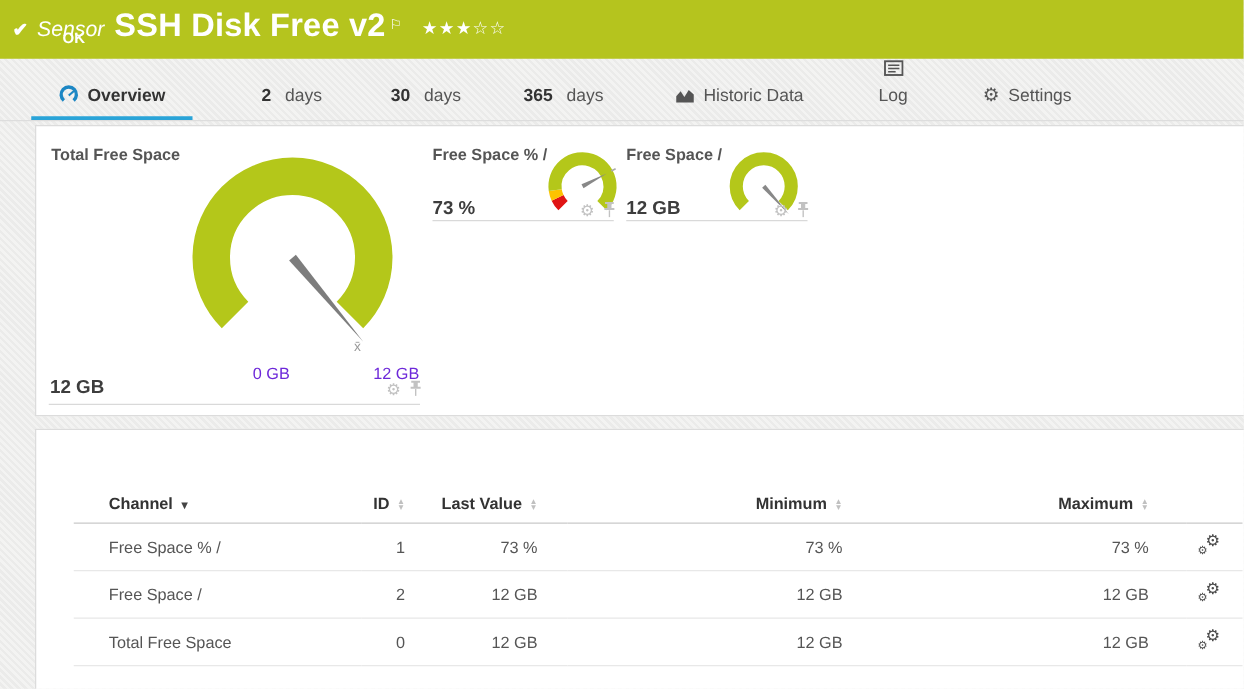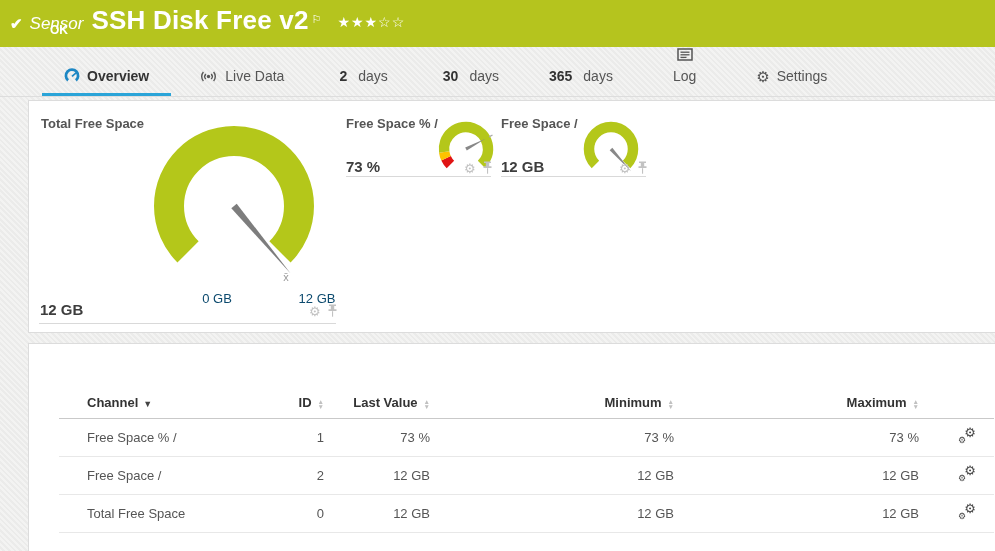--- a/index.html
+++ b/index.html
@@ -15,21 +15,21 @@
   .hdr { position:absolute; top:0; left:0; right:0; height:47px; background:#b5c41e; color:#fff; }
   .hdr-row { position:absolute; top:5px; left:10px; display:flex; align-items:baseline; }
   .hdr-check { font-size:15px; font-weight:bold; margin-right:7px; }
   .hdr-kind { font-style:italic; font-size:17px; margin-right:8px; }
   .hdr-title { font-weight:bold; font-size:26px; letter-spacing:.2px; }
   .hdr-flag { font-size:11px; vertical-align:super; margin-left:3px; position:relative; top:-6px; }
   .hdr-stars { font-size:14px; margin-left:16px; letter-spacing:1px; position:relative; top:-2px; }
   .hdr-status { position:absolute; top:23px; left:50px; font-size:12px; font-weight:bold; }
 
   
-  .tabs { position:absolute; top:47px; left:0; right:0; height:50px; display:flex; align-items:flex-end; border-bottom:1px solid #ddd;padding-left:17px; }
+  .tabs { position:absolute; top:47px; left:0; right:0; height:50px; display:flex; align-items:flex-end; border-bottom:1px solid #ddd; }
   .tab { display:flex; align-items:center; gap:7px; padding-bottom:12px; font-size:14px; color:#555; cursor:pointer; white-space:nowrap; }
   .tab .num { font-weight:bold; color:#333; margin-right:4px; }
   .tab.active { border-bottom:3px solid #2aa4d8; padding:0 22px 9px 22px; margin-left:25px; color:#333; font-weight:bold; }
   .tab.t-live { margin-left:28px; }
   .tab.t-2d  { margin-left:55px; }
   .tab.t-30d { margin-left:55px;text-align:right; }
   .tab.t-365d{ margin-left:50px; }
   .tab.t-hist{ margin-left:57px; }
   .tab.t-log { margin-left:60px;flex-direction:column; }
   .tab.t-set { margin-left:60px; }
@@ -38,21 +38,21 @@
   
   .panel { position:absolute; left:28px; right:-2px; background:#fff; border:1px solid #dcdcdc; }
   .panel1 { top:100px; height:233px; }
   .panel2 { top:343px; height:215px; }
 
   .wtitle { position:absolute; font-size:13px; color:#555; font-weight:bold; }
   .wvalue { position:absolute; font-size:15px; color:#3d3d3d; font-weight:bold; }
   .wline  { position:absolute; height:1px; background:#d9d9d9; }
   .wicons { position:absolute; display:flex; gap:6px; align-items:center; color:#c2c2c2; }
   .wicons .gear-glyph { color:#c2c2c2; font-size:13px; }
-  .glabel { position:absolute; font-size:13px; color:#0c4a6e; width:60px; text-align:center; }
+  .glabel { position:absolute; font-size:13px; color:#6d28d9; width:60px; text-align:center; }
   .avg-x { font-size:11px; fill:#999; }
 
   
   table.chan { border-collapse:collapse; margin:45px 0 0 30px; width:935px; table-layout:fixed; font-size:13px; }
   table.chan th { font-weight:bold; color:#333; text-align:left; padding:6px 0 8px 0; border-bottom:1px solid #c9c9c9; }
   table.chan td { padding:9px 0; border-bottom:1px solid #e8e8e8; color:#555; }
   .col-id,.col-last,.col-min,.col-max { text-align:right !important; }
   th.col-id,td.col-id   { padding-right:20px !important; }
   th.col-last,td.col-last { padding-right:24px !important; }
   th.col-min,td.col-min { padding-right:30px !important; }
@@ -79,38 +79,37 @@
 </div>
 
 <div class="tabs">
   <div class="tab active">
     <svg width="16" height="16" viewBox="0 0 16 16">
       <path d="M4.1 12.4 A6.1 6.1 0 1 1 11.9 12.4" fill="none" stroke="#1d87c4" stroke-width="2.7"></path>
       <line x1="8" y1="8.4" x2="12.4" y2="4.6" stroke="#1d87c4" stroke-width="1.7"></line>
     </svg>
     <span>Overview</span>
   </div>
-  <div class="tab t-live">
-    <svg width="19" height="15" viewBox="0 0 19 15">
-      <circle cx="9.5" cy="7.5" r="1.7" fill="#555"></circle>
-      <path d="M6.8 5 A3.7 3.7 0 0 0 6.8 10 M4.4 3 A6.8 6.8 0 0 0 4.4 12 M12.2 5 A3.7 3.7 0 0 1 12.2 10 M14.6 3 A6.8 6.8 0 0 1 14.6 12" fill="none" stroke="#555" stroke-width="1.4"></path>
-    </svg>
-    <span>Live Data</span>
-  </div>
   <div class="tab t-2d">
     <span class="num">2</span>
       <span>days</span>
   </div>
   <div class="tab t-30d">
     <span class="num">30</span>
       <span>days</span>
   </div>
   <div class="tab t-365d">
     <span class="num">365</span>
       <span>days</span>
+  </div>
+  <div class="tab t-hist">
+    <svg width="16" height="13" viewBox="0 0 16 13">
+      <path d="M1 12 L1 7 L4.5 3 L7.5 7.5 L11 2 L15 5.5 L15 12 Z" fill="#555"></path>
+    </svg>
+    <span>Historic Data</span>
   </div>
   <div class="tab t-log">
     <svg width="16" height="13" viewBox="0 0 16 13">
       <rect x="1" y="1" width="14" height="11" fill="none" stroke="#555" stroke-width="1.5"></rect>
       <line x1="3.5" y1="4.2" x2="12.5" y2="4.2" stroke="#555" stroke-width="1.3"></line>
       <line x1="3.5" y1="6.8" x2="12.5" y2="6.8" stroke="#555" stroke-width="1.3"></line>
       <line x1="3.5" y1="9.4" x2="9.5" y2="9.4" stroke="#555" stroke-width="1.3"></line>
     </svg>
     <span>Log</span>
   </div>

